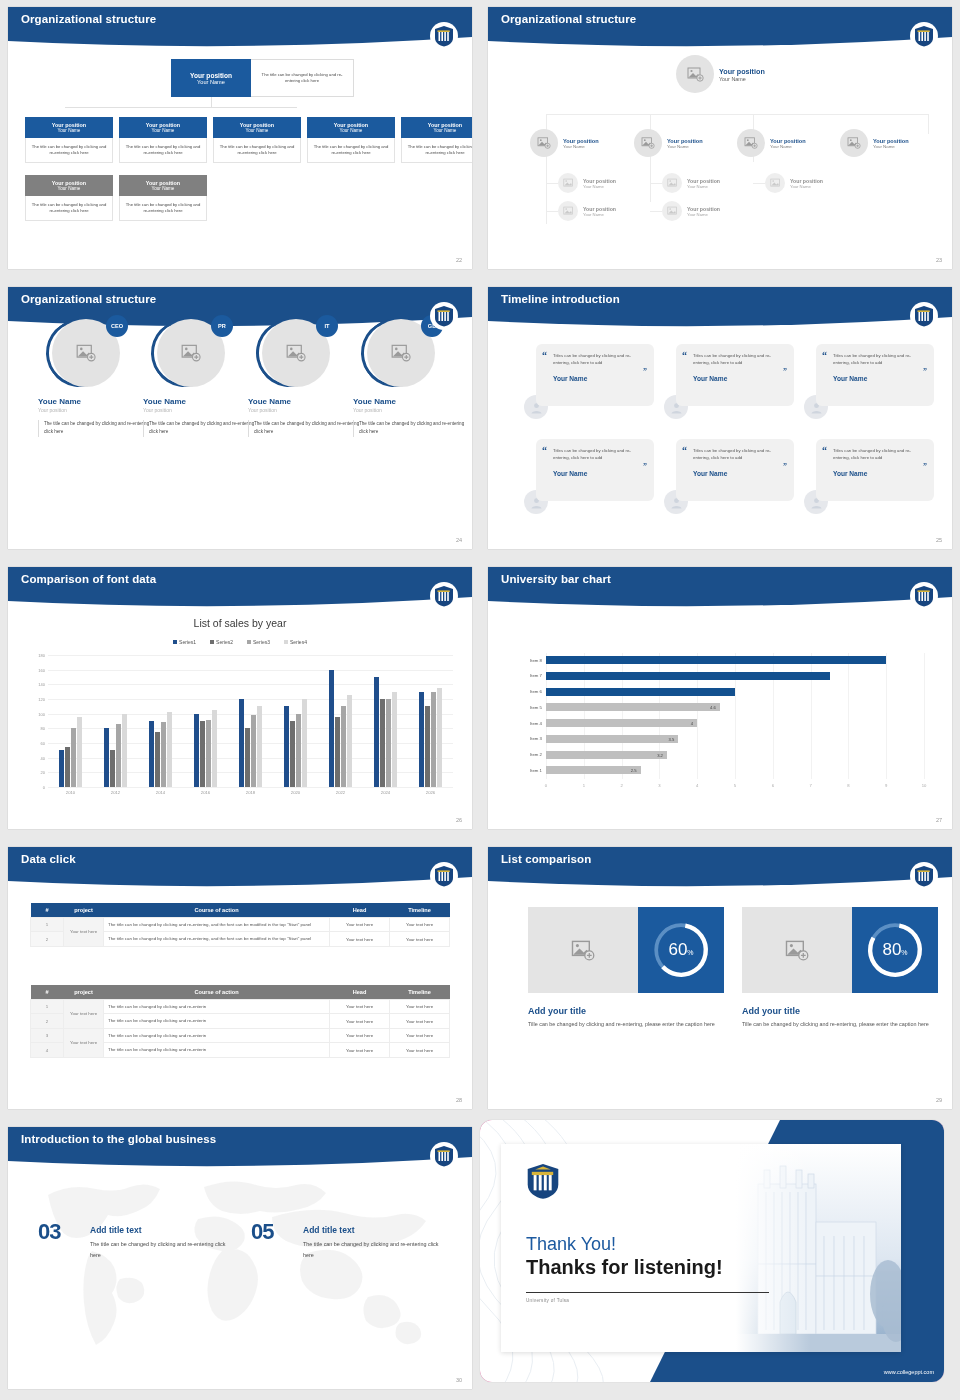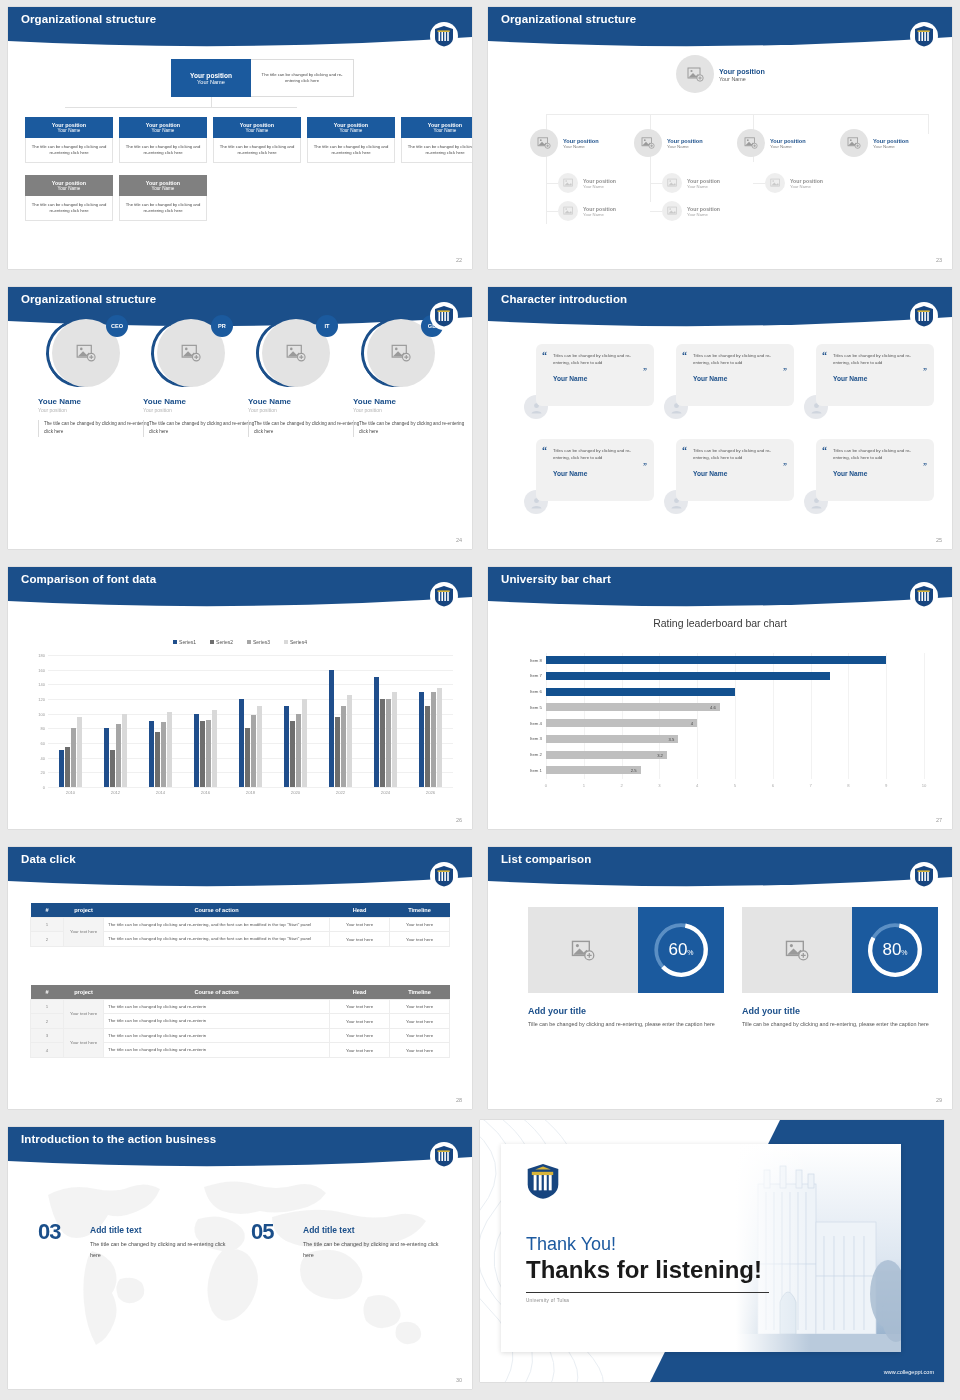--- a/index.html
+++ b/index.html
@@ -164,29 +164,29 @@
   .dd { font-size:5.4px; color:#555; line-height:1.75; margin-top:4px; }
 
   
   .wm { position:absolute; left:0; top:20px; width:100%; height:240px; opacity:.45; }
   .numblk { position:absolute; top:92px; }
   .numblk .num { font-size:22px; font-weight:bold; color:#1b4f8a; letter-spacing:-1px; float:left; }
   .numblk .tt { font-size:8.5px; font-weight:bold; color:#1b4f8a; margin-left:52px; padding-top:6px;}
   .numblk .bb { font-size:5.4px; color:#4a4a4a; line-height:1.95; margin-left:52px; margin-top:4px; }
 
   
-  .ty-card { position:absolute; inset:0; background:#ec4899; overflow:hidden; }
+  .ty-card { position:absolute; inset:0; background:#ec4899; overflow:hidden;border-radius:12px; }
   .ty-inner {
     position:absolute; left:21px; top:24px; width:400px; height:208px;
     background:#fff; box-shadow:0 1px 5px rgba(0,0,0,.14); overflow:hidden;
   }
   .ty-photo { position:absolute; right:0; top:0; width:165px; height:100%; overflow:hidden; }
   .ty-logo { position:absolute; left:25px; top:18px; }
   .ty1 { position:absolute; left:25px; top:90px; font-size:18px; color:#1d5aa0; }
-  .ty2 { position:absolute; left:25px; top:112px; font-size:24px; font-weight:bold; color:#1a1a1a; }
+  .ty2 { position:absolute; left:25px; top:112px; font-size:20px; font-weight:bold; color:#1a1a1a; }
   .ty-rule { position:absolute; left:25px; top:148px; width:243px; border-top:1px solid #333; }
   .ty-sub { position:absolute; left:25px; top:154px; font-size:4.6px; color:#888; letter-spacing:.3px; }
   .ty-web { position:absolute; right:10px; bottom:7px; font-size:5.5px; color:#fff; }
 </style>
 </head>
 <body>
 
 <div class="grid">
 
   <div class="slide">
@@ -546,21 +546,21 @@
 
       <div class="pagenum">24</div>
     </div>
   </div>
 
   <div class="slide">
     <div class="card">
       <svg class="band-svg" viewBox="0 0 464 46" preserveAspectRatio="none">
         <path d="M0,0 H464 V30 Q232,46 0,34 Z" fill="#1b4f8a"></path>
       </svg>
-      <div class="slide-title">Character introduction</div>
+      <div class="slide-title">Timeline introduction</div>
       <div class="logo-badge">
         <svg width="20" height="22" viewBox="0 0 20 22">
             <path d="M10 1 L19 4 V13 C19 18 14.5 20.5 10 21.5 C5.5 20.5 1 18 1 13 V4 Z" fill="#17457f"></path>
             <rect x="4.5" y="7" width="1.6" height="9" fill="#fff"></rect>
             <rect x="7.4" y="7" width="1.6" height="9" fill="#fff"></rect>
             <rect x="10.3" y="7" width="1.6" height="9" fill="#fff"></rect>
             <rect x="13.2" y="7" width="1.6" height="9" fill="#fff"></rect>
             <rect x="3.5" y="5.4" width="12.2" height="1.6" fill="#d8b43a"></rect>
           </svg>
       </div>
@@ -657,20 +657,21 @@
         <svg width="20" height="22" viewBox="0 0 20 22">
             <path d="M10 1 L19 4 V13 C19 18 14.5 20.5 10 21.5 C5.5 20.5 1 18 1 13 V4 Z" fill="#17457f"></path>
             <rect x="4.5" y="7" width="1.6" height="9" fill="#fff"></rect>
             <rect x="7.4" y="7" width="1.6" height="9" fill="#fff"></rect>
             <rect x="10.3" y="7" width="1.6" height="9" fill="#fff"></rect>
             <rect x="13.2" y="7" width="1.6" height="9" fill="#fff"></rect>
             <rect x="3.5" y="5.4" width="12.2" height="1.6" fill="#d8b43a"></rect>
           </svg>
       </div>
 
+      <div class="chart-title">List of sales by year</div>
       <div class="legend" id="sales-legend">
           <span>
             <i style="background: rgb(31, 78, 140);"></i>
             <span>Series1</span>
           </span>
           <span>
             <i style="background: rgb(110, 110, 110);"></i>
             <span>Series2</span>
           </span>
           <span>
@@ -782,21 +783,20 @@
         <svg width="20" height="22" viewBox="0 0 20 22">
             <path d="M10 1 L19 4 V13 C19 18 14.5 20.5 10 21.5 C5.5 20.5 1 18 1 13 V4 Z" fill="#17457f"></path>
             <rect x="4.5" y="7" width="1.6" height="9" fill="#fff"></rect>
             <rect x="7.4" y="7" width="1.6" height="9" fill="#fff"></rect>
             <rect x="10.3" y="7" width="1.6" height="9" fill="#fff"></rect>
             <rect x="13.2" y="7" width="1.6" height="9" fill="#fff"></rect>
             <rect x="3.5" y="5.4" width="12.2" height="1.6" fill="#d8b43a"></rect>
           </svg>
       </div>
 
-      <div class="chart-title">Rating leaderboard bar chart</div>
       <div class="lb" id="lb-plot">
           <div class="lbvline" style="left: 0px;"></div>
           <div class="lbx" style="left: 0px;">0</div>
           <div class="lbvline" style="left: 37.8px;"></div>
           <div class="lbx" style="left: 37.8px;">1</div>
           <div class="lbvline" style="left: 75.6px;"></div>
           <div class="lbx" style="left: 75.6px;">2</div>
           <div class="lbvline" style="left: 113.4px;"></div>
           <div class="lbx" style="left: 113.4px;">3</div>
           <div class="lbvline" style="left: 151.2px;"></div>
@@ -1014,21 +1014,21 @@
 
       <div class="pagenum">29</div>
     </div>
   </div>
 
   <div class="slide">
     <div class="card">
       <svg class="band-svg" viewBox="0 0 464 46" preserveAspectRatio="none">
         <path d="M0,0 H464 V30 Q232,46 0,34 Z" fill="#1b4f8a"></path>
       </svg>
-      <div class="slide-title">Introduction to the action business</div>
+      <div class="slide-title">Introduction to the global business</div>
       <div class="logo-badge">
         <svg width="20" height="22" viewBox="0 0 20 22">
             <path d="M10 1 L19 4 V13 C19 18 14.5 20.5 10 21.5 C5.5 20.5 1 18 1 13 V4 Z" fill="#17457f"></path>
             <rect x="4.5" y="7" width="1.6" height="9" fill="#fff"></rect>
             <rect x="7.4" y="7" width="1.6" height="9" fill="#fff"></rect>
             <rect x="10.3" y="7" width="1.6" height="9" fill="#fff"></rect>
             <rect x="13.2" y="7" width="1.6" height="9" fill="#fff"></rect>
             <rect x="3.5" y="5.4" width="12.2" height="1.6" fill="#d8b43a"></rect>
           </svg>
       </div>

